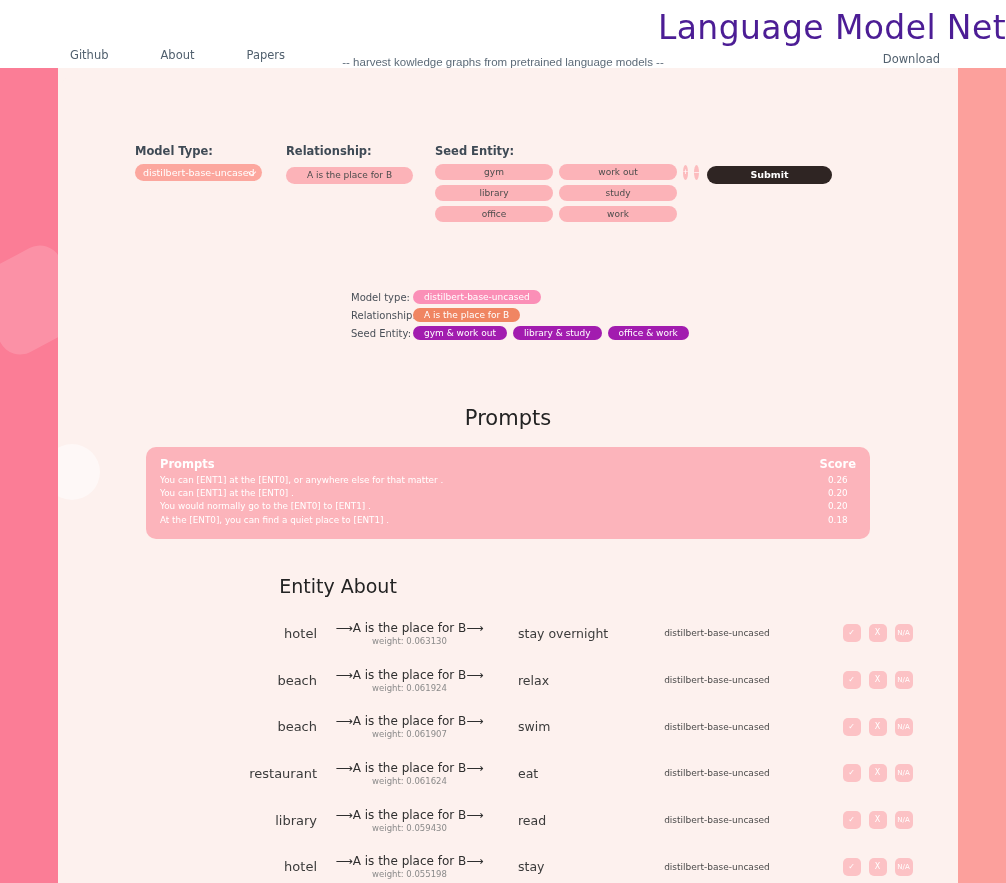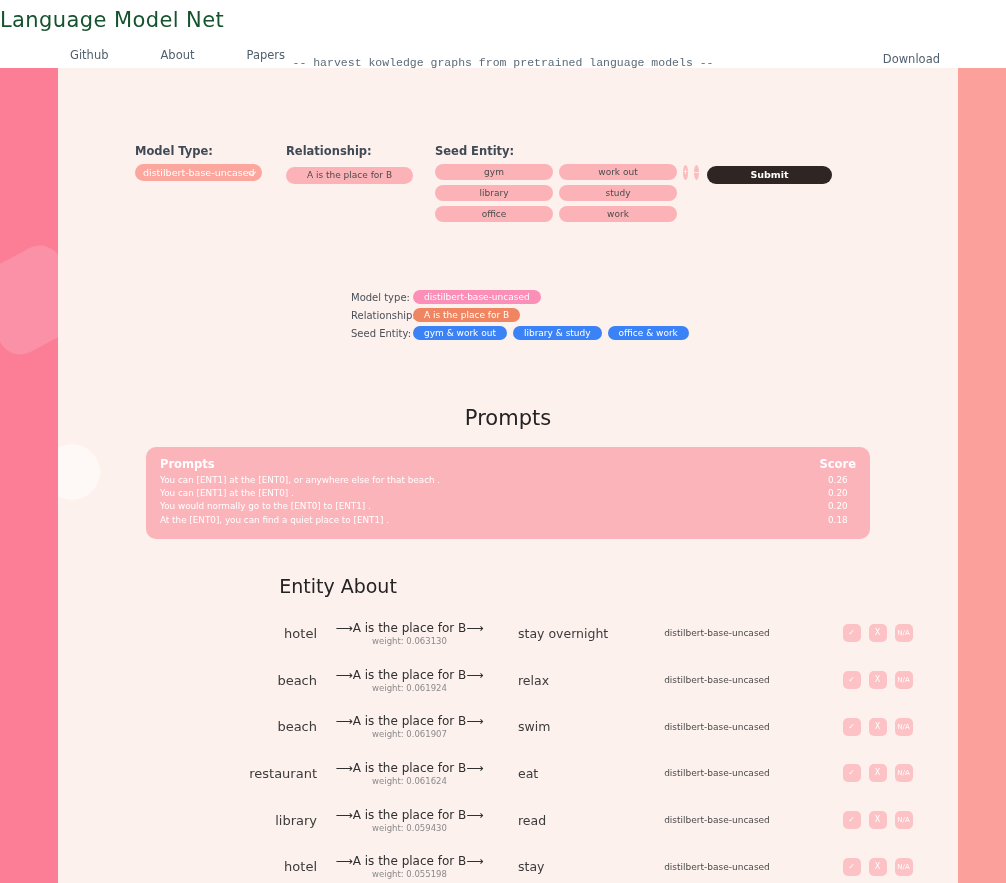--- a/index.html
+++ b/index.html
@@ -43,23 +43,23 @@
   .header {
     position: relative;
     z-index: 3;
     height: 68px;
     background: #ffffff;
   }
   .brand {
     position: absolute;
     left: 0; right: 0;
     top: 8px;
-    text-align: left;
-    font-size: 21px;
-    color: #14532d;
+    text-align: right;
+    font-size: 33px;
+    color: #4c1d95;
     letter-spacing: 0.4px;
     font-family: "DejaVu Sans", sans-serif;
     font-weight: 400;
   }
   .nav {
     position: absolute;
     top: 48px;
     left: 70px;
     display: flex;
     gap: 52px;
@@ -75,21 +75,21 @@
     top: 52px;
     right: 66px;
   }
   .subtitle {
     position: absolute;
     top: 56px;
     left: 0; right: 0;
     text-align: center;
     font-size: 11.5px;
     color: #5d6b78;
-    font-family: Liberation Mono, monospace;
+    font-family: Liberation Sans, sans-serif;
   }
 
   
   .page {
     position: absolute;
     top: 68px;
     left: 58px;
     right: 48px;
     bottom: 0;
     background: #fdf1ee;
@@ -219,21 +219,21 @@
     display: inline-block;
     border-radius: 9px;
     padding: 2px 11px;
     font-size: 9px;
     color: #ffffff;
     margin-right: 6px;
     font-family: "DejaVu Sans", sans-serif;
   }
   .tag-model { background: #fb8fb7; }
   .tag-rel   { background: #f08562; }
-  .tag-seed  { background: #3b82f6; }
+  .tag-seed  { background: #a21caf; }
 
   
   .section-title {
     text-align: center;
     font-size: 21px;
     color: #232323;
     font-family: "DejaVu Sans", sans-serif;
   }
   .prompts-title { position: absolute; top: 338px; left: 0; right: 0; }
 
@@ -436,21 +436,21 @@
 
   <div class="section-title prompts-title">Prompts</div>
 
   <div class="prompt-card">
     <div class="prompt-head">
       <span>Prompts</span>
       <span class="prompt-score">Score</span>
     </div>
 
     <div class="prompt-line">
-      <span>You can [ENT1] at the [ENT0], or anywhere else for that beach .</span>
+      <span>You can [ENT1] at the [ENT0], or anywhere else for that matter .</span>
       <span class="prompt-score">0.26</span>
     </div>
     <div class="prompt-line">
       <span>You can [ENT1] at the [ENT0] .</span>
       <span class="prompt-score">0.20</span>
     </div>
     <div class="prompt-line">
       <span>You would normally go to the [ENT0] to [ENT1] .</span>
       <span class="prompt-score">0.20</span>
     </div>

